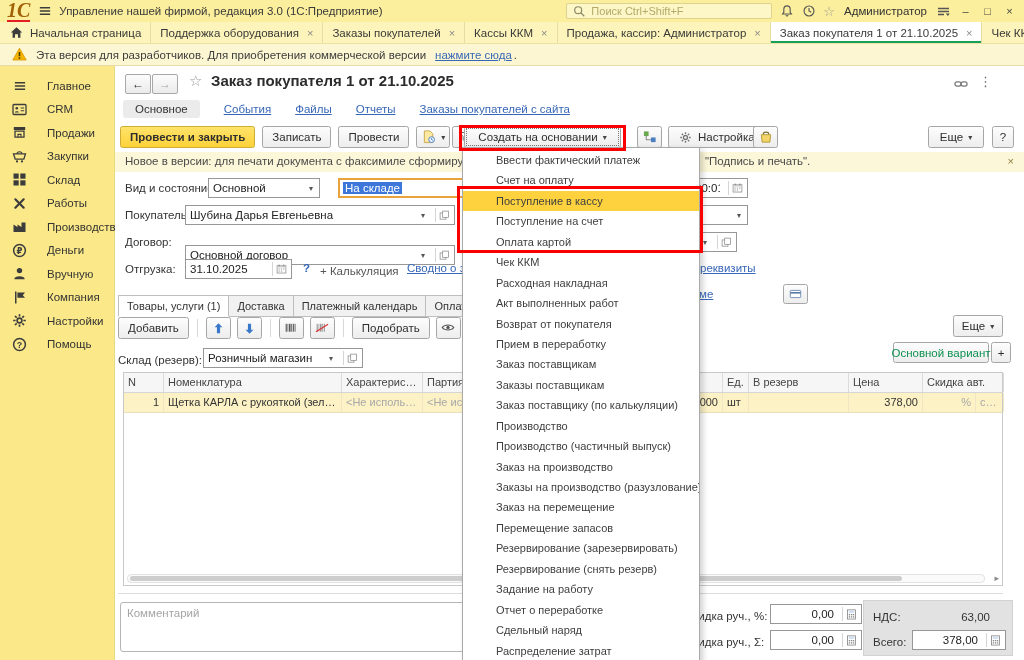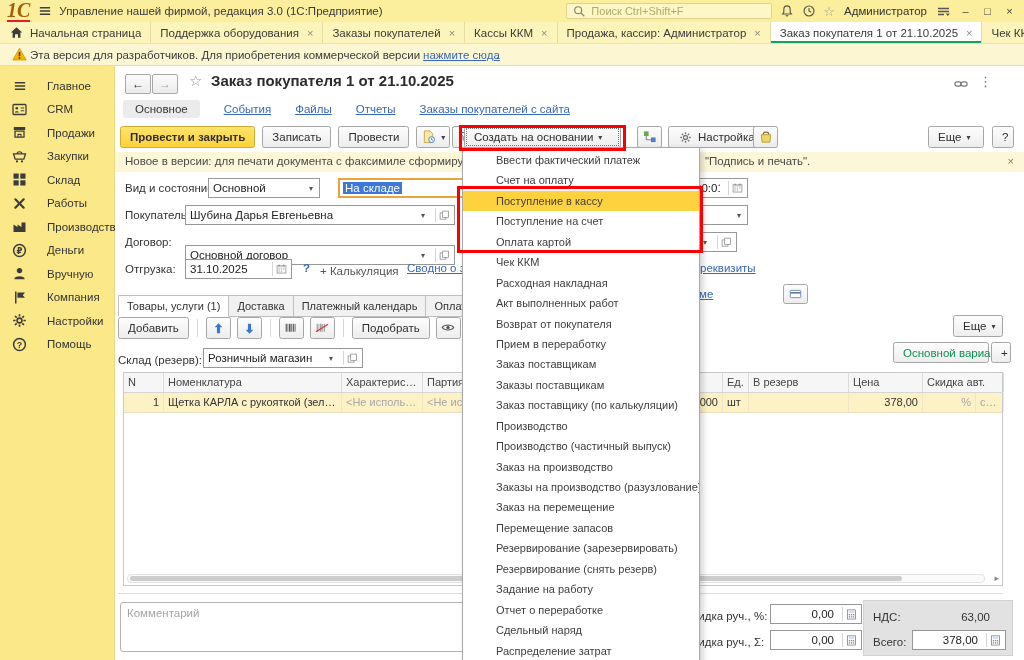--- a/index.html
+++ b/index.html
@@ -17,33 +17,33 @@
 .winbtn{width:15px;text-align:center;color:#444;font-size:11px;cursor:default}
 .userlbl{font-size:11.5px;color:#333;padding:0 2px}
 
 
 .tabbar{display:flex;height:22px;background:var(--c-tabbar,#fcf4ba);font-size:11.5px;border-bottom:1px solid #ece2a2}
 .tab{display:flex;align-items:center;gap:6px;padding:0 9px;border-right:1px solid #e7dda0;color:#3a3a3a;white-space:nowrap}
 .tab.active{background:#fff;box-shadow:inset 0 -2px 0 #17a05a}
 .tab .x{color:#8a8a8a;font-size:11px;margin-left:2px}
 
 
-.warnbar{display:flex;align-items:center;gap:3px;height:22px;background:var(--c-warning-bg,#fcf7d2);
+.warnbar{display:flex;align-items:center;gap:9px;height:22px;background:var(--c-warning-bg,#fcf7d2);
   border-bottom:1px solid #e6dca6;padding:0 12px;font-size:11.5px;color:#3c3c3c}
 .lnk{color:var(--c-link,#3767b7);text-decoration:underline;font-size:11.5px;cursor:pointer}
 
 
 .body{display:flex;height:594px}
 .sidebar{width:115px;background:var(--c-sidebar,#fbe989);padding-top:8px;flex:none;border-right:1px solid #e9da7d}
 .snav{display:flex;align-items:center;gap:20px;height:23.5px;padding-left:12px;font-size:11.5px;color:#333;white-space:nowrap;cursor:default}
 .content{position:relative;flex:1;background:#fff;overflow:hidden}
 .abs{position:absolute}
 
 
-.btn{display:inline-flex;align-items:center;justify-content:flex-start;height:22px;border:1px solid #a6a6a6;
+.btn{display:inline-flex;align-items:center;justify-content:center;height:22px;border:1px solid #a6a6a6;
   border-radius:2.5px;background:linear-gradient(#fdfdfd,#ededed);font-size:11.5px;color:#2e2e2e;padding:0 9px;gap:5px;white-space:nowrap;font-family:inherit}
 .btn .caret{font-size:8px;color:#444}
 .btn.primary{background:linear-gradient(#ffe36a,var(--c-primary-button,#fdd23a));border-color:#cdae34;font-weight:bold}
 .btn.focusdash{outline:1px dotted #777;outline-offset:-3px}
 .iconbtn{padding:0 4px;min-width:23px}
 .navbtn{display:inline-flex;align-items:center;justify-content:center;width:26px;height:20px;border:1px solid #a8a8a8;
   background:linear-gradient(#fcfcfc,#ebebeb);border-radius:2px;font-size:12px;color:#333;font-family:inherit}
 .navbtn.dis{color:#aaa}
 .star{font-size:15px;color:#9a9a9a}
 .ftitle{font-size:15px;font-weight:bold;color:#2c2c2c;white-space:nowrap}

